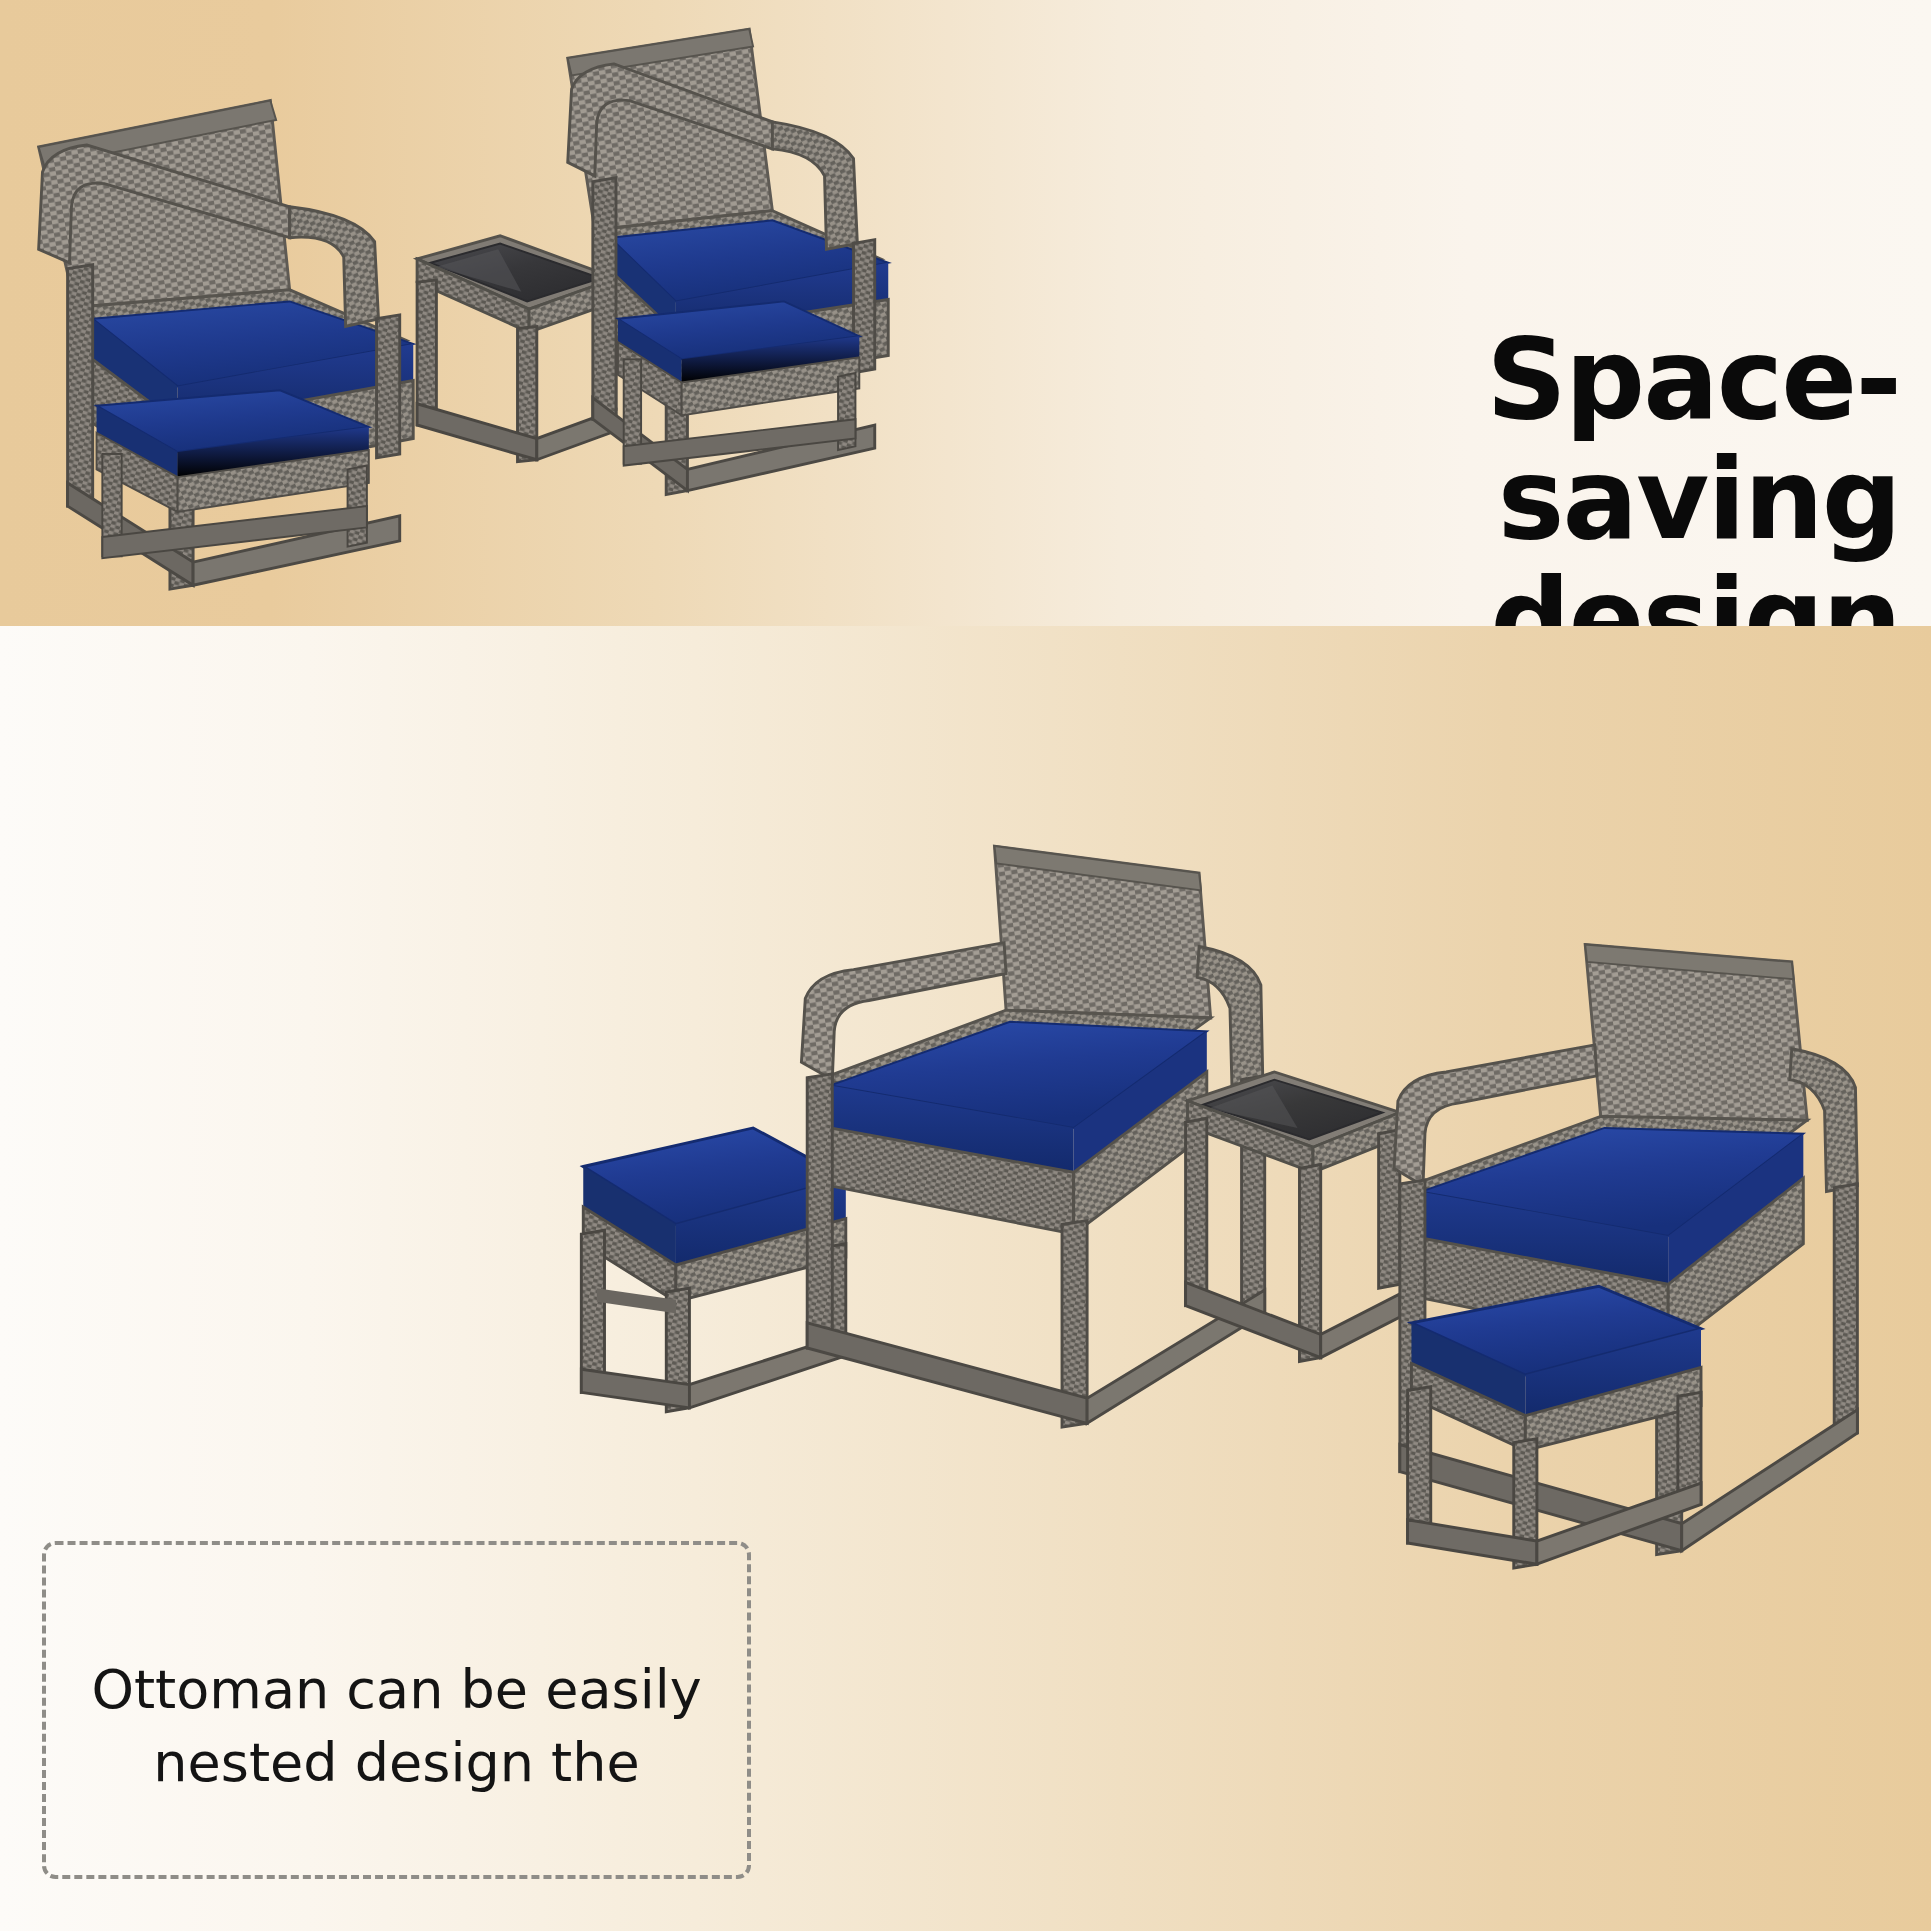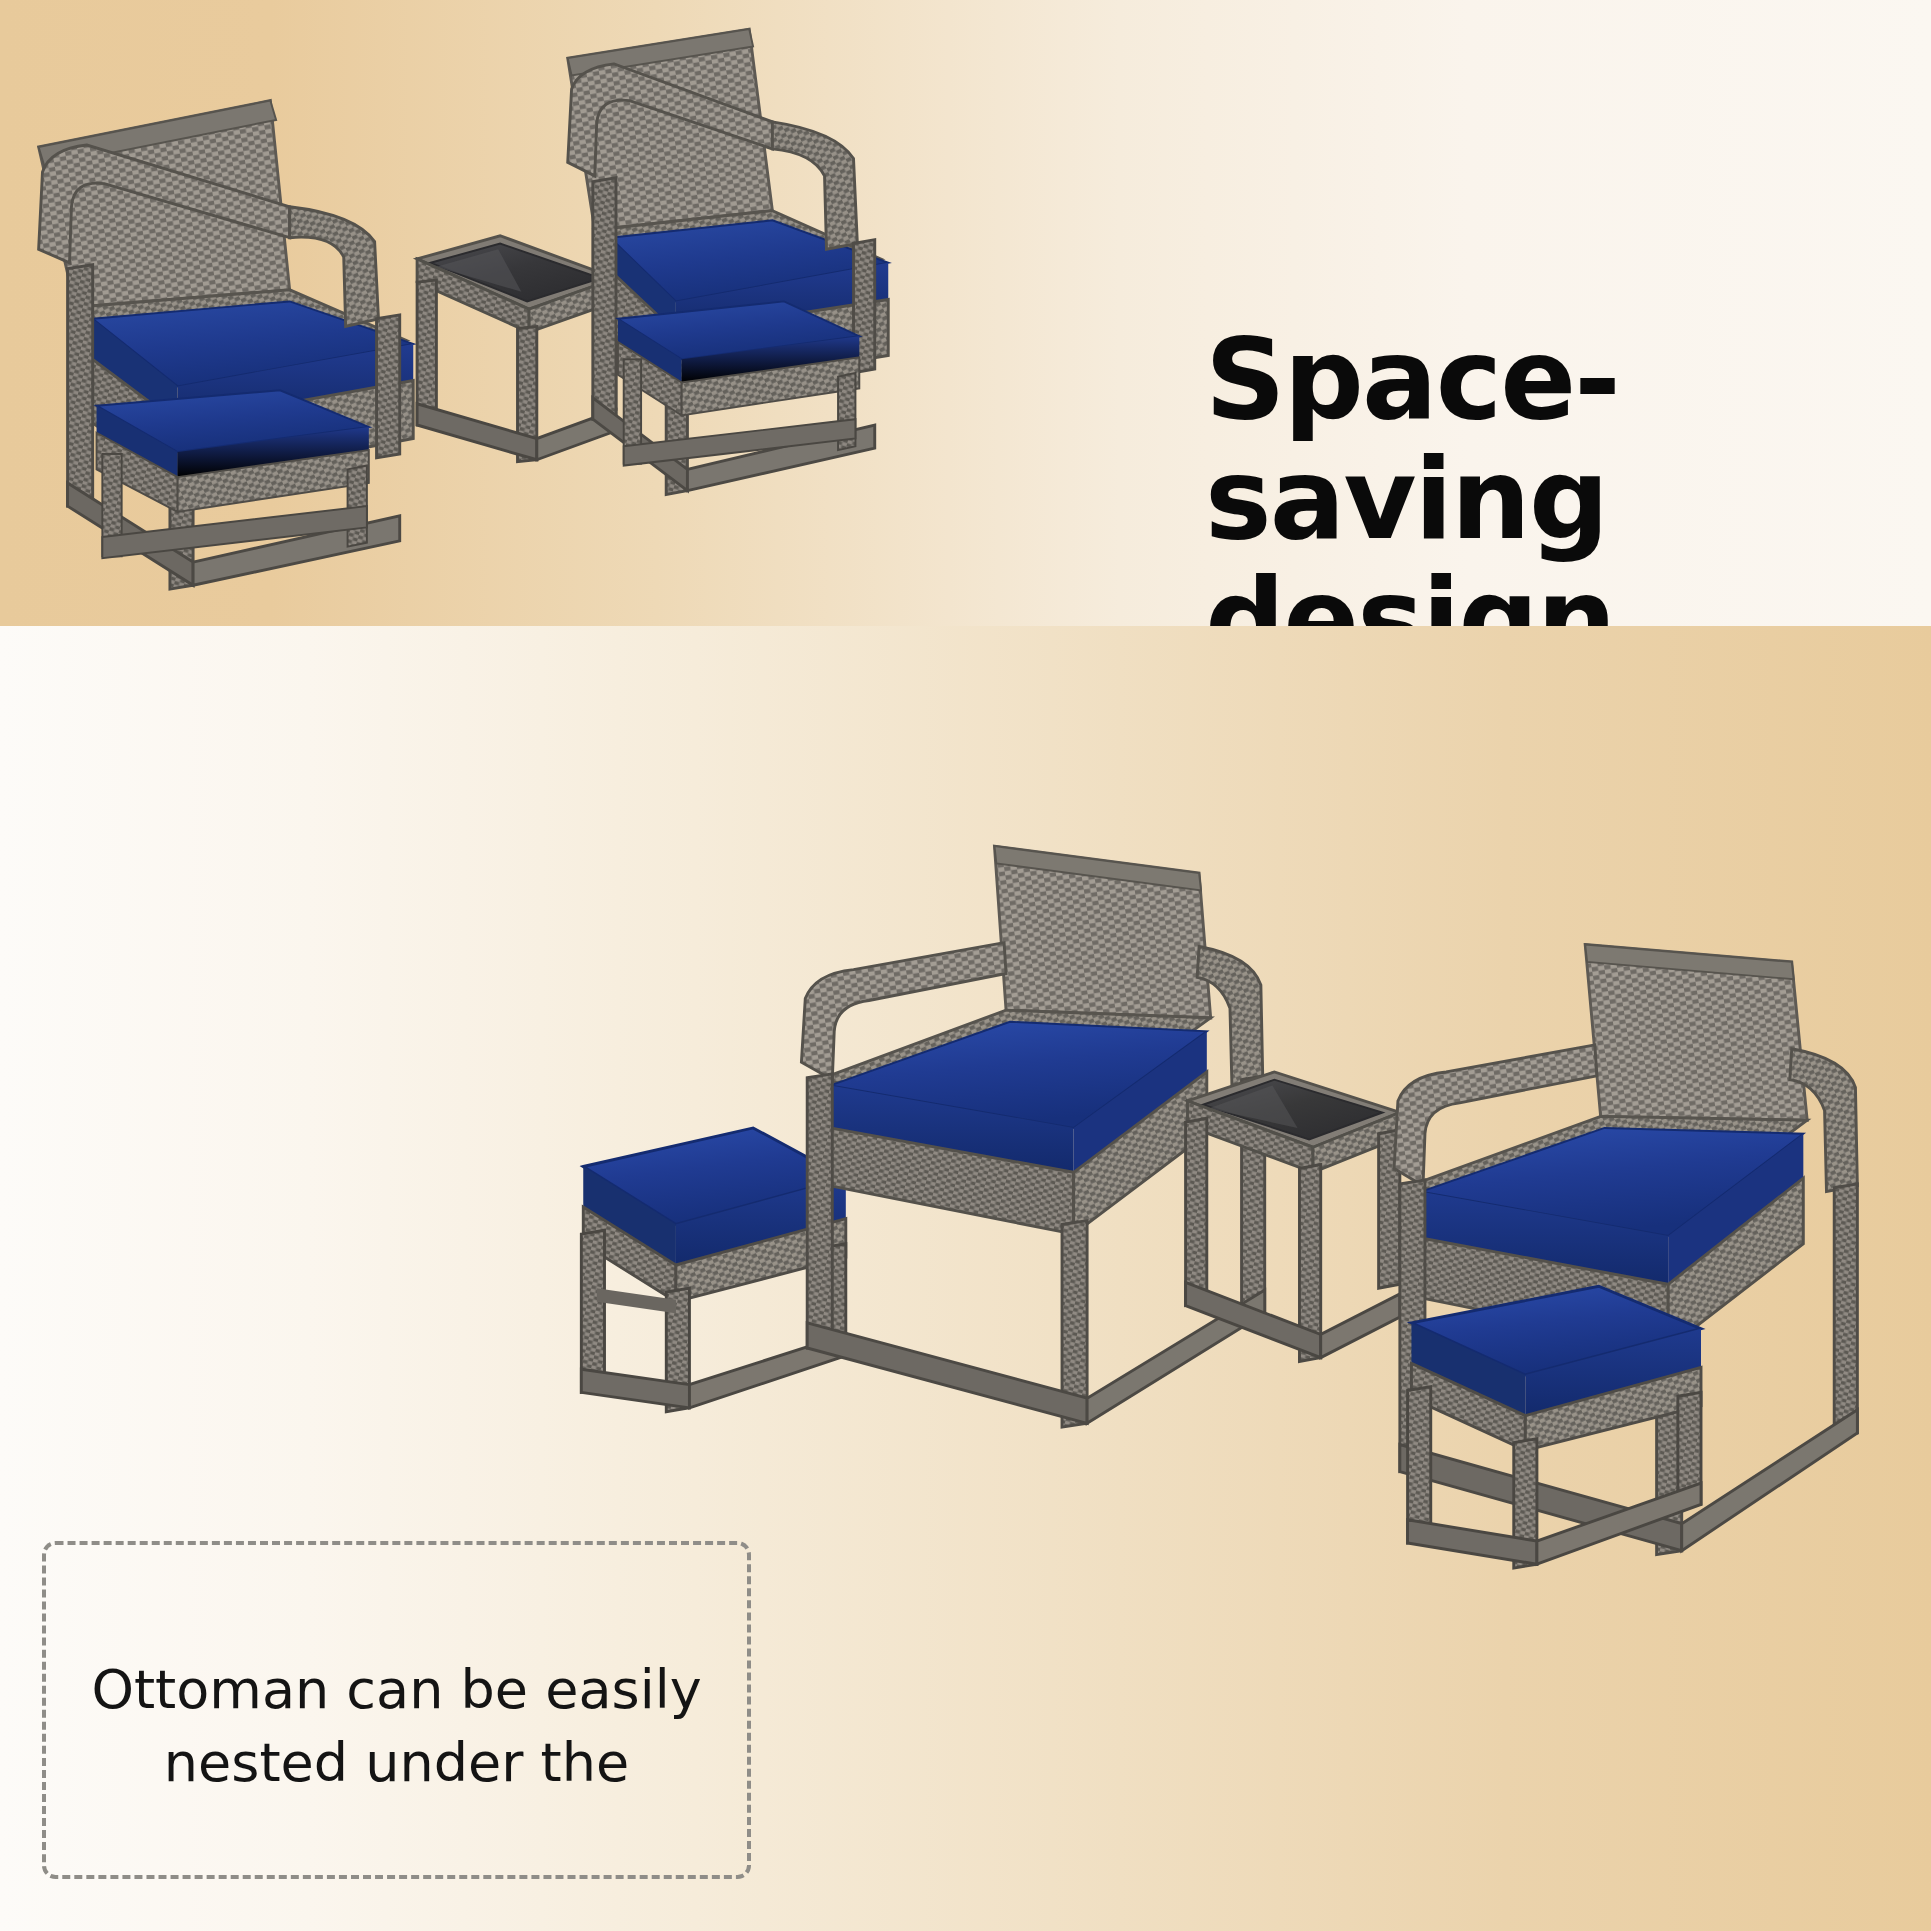--- a/index.html
+++ b/index.html
@@ -6,21 +6,21 @@
   body{width:1931px;height:1931px;font-family:"Liberation Sans",sans-serif;overflow:hidden;}
   #page{position:relative;width:1931px;height:1931px;overflow:hidden;}
 
   .panel{position:absolute;left:0;width:1931px;overflow:hidden;}
   #panel-top{top:0;height:626px;
     background:linear-gradient(to right,#e8ca9b 0%,#e9cb9d 14%,#eed9b6 34%,#f6ecdc 58%,#faf4ec 76%,#fbf7f1 100%);}
   #panel-bottom{top:626px;height:1305px;
     background:linear-gradient(to right,#fdfbf8 0%,#fbf6ee 16%,#f6ecda 36%,#f0dfc2 58%,#ebd3ac 78%,#e8cb9c 100%);}
 
   
-  #headline{position:absolute;left:1205px;top:319px;width:695px;text-align:left;
+  #headline{position:absolute;left:1205px;top:319px;width:695px;text-align:right;
     font-family:"DejaVu Sans","Liberation Sans",sans-serif;
     font-weight:700;font-size:112px;line-height:120px;color:#0a0a0a;
     letter-spacing:-1.9px;}
   #headline .hl-line{display:block;}
 
   
   #callout{position:absolute;left:42px;top:915px;width:709px;height:338px;
     box-sizing:border-box;border:4.8px dashed #8f8d88;border-radius:13.5px;
     display:flex;align-items:center;justify-content:center;}
   #callout-text{text-align:center;font-family:"DejaVu Sans","Liberation Sans",sans-serif;
@@ -279,19 +279,19 @@
           <polygon points="1738,798 1762,794 1762,910 1738,914" fill="url(#bweaveC)" stroke="#4a4742" stroke-width="3"></polygon>
           <polygon points="1458,950 1592,972 1592,948 1458,926" fill="#6f6b65" stroke="#4a4742" stroke-width="3"></polygon>
           <polygon points="1592,972 1762,910 1762,888 1592,948" fill="#7c776f" stroke="#4a4742" stroke-width="3"></polygon>
         </g>
       </g>
     </svg>
 
     <div id="callout">
       <div id="callout-text">
         <span class="co-line">Ottoman can be easily</span>
-        <span class="co-line">nested under the</span>
+        <span class="co-line">nested design the</span>
       </div>
     </div>
   </div>
 
 </div>
 
 
 </body></html>

